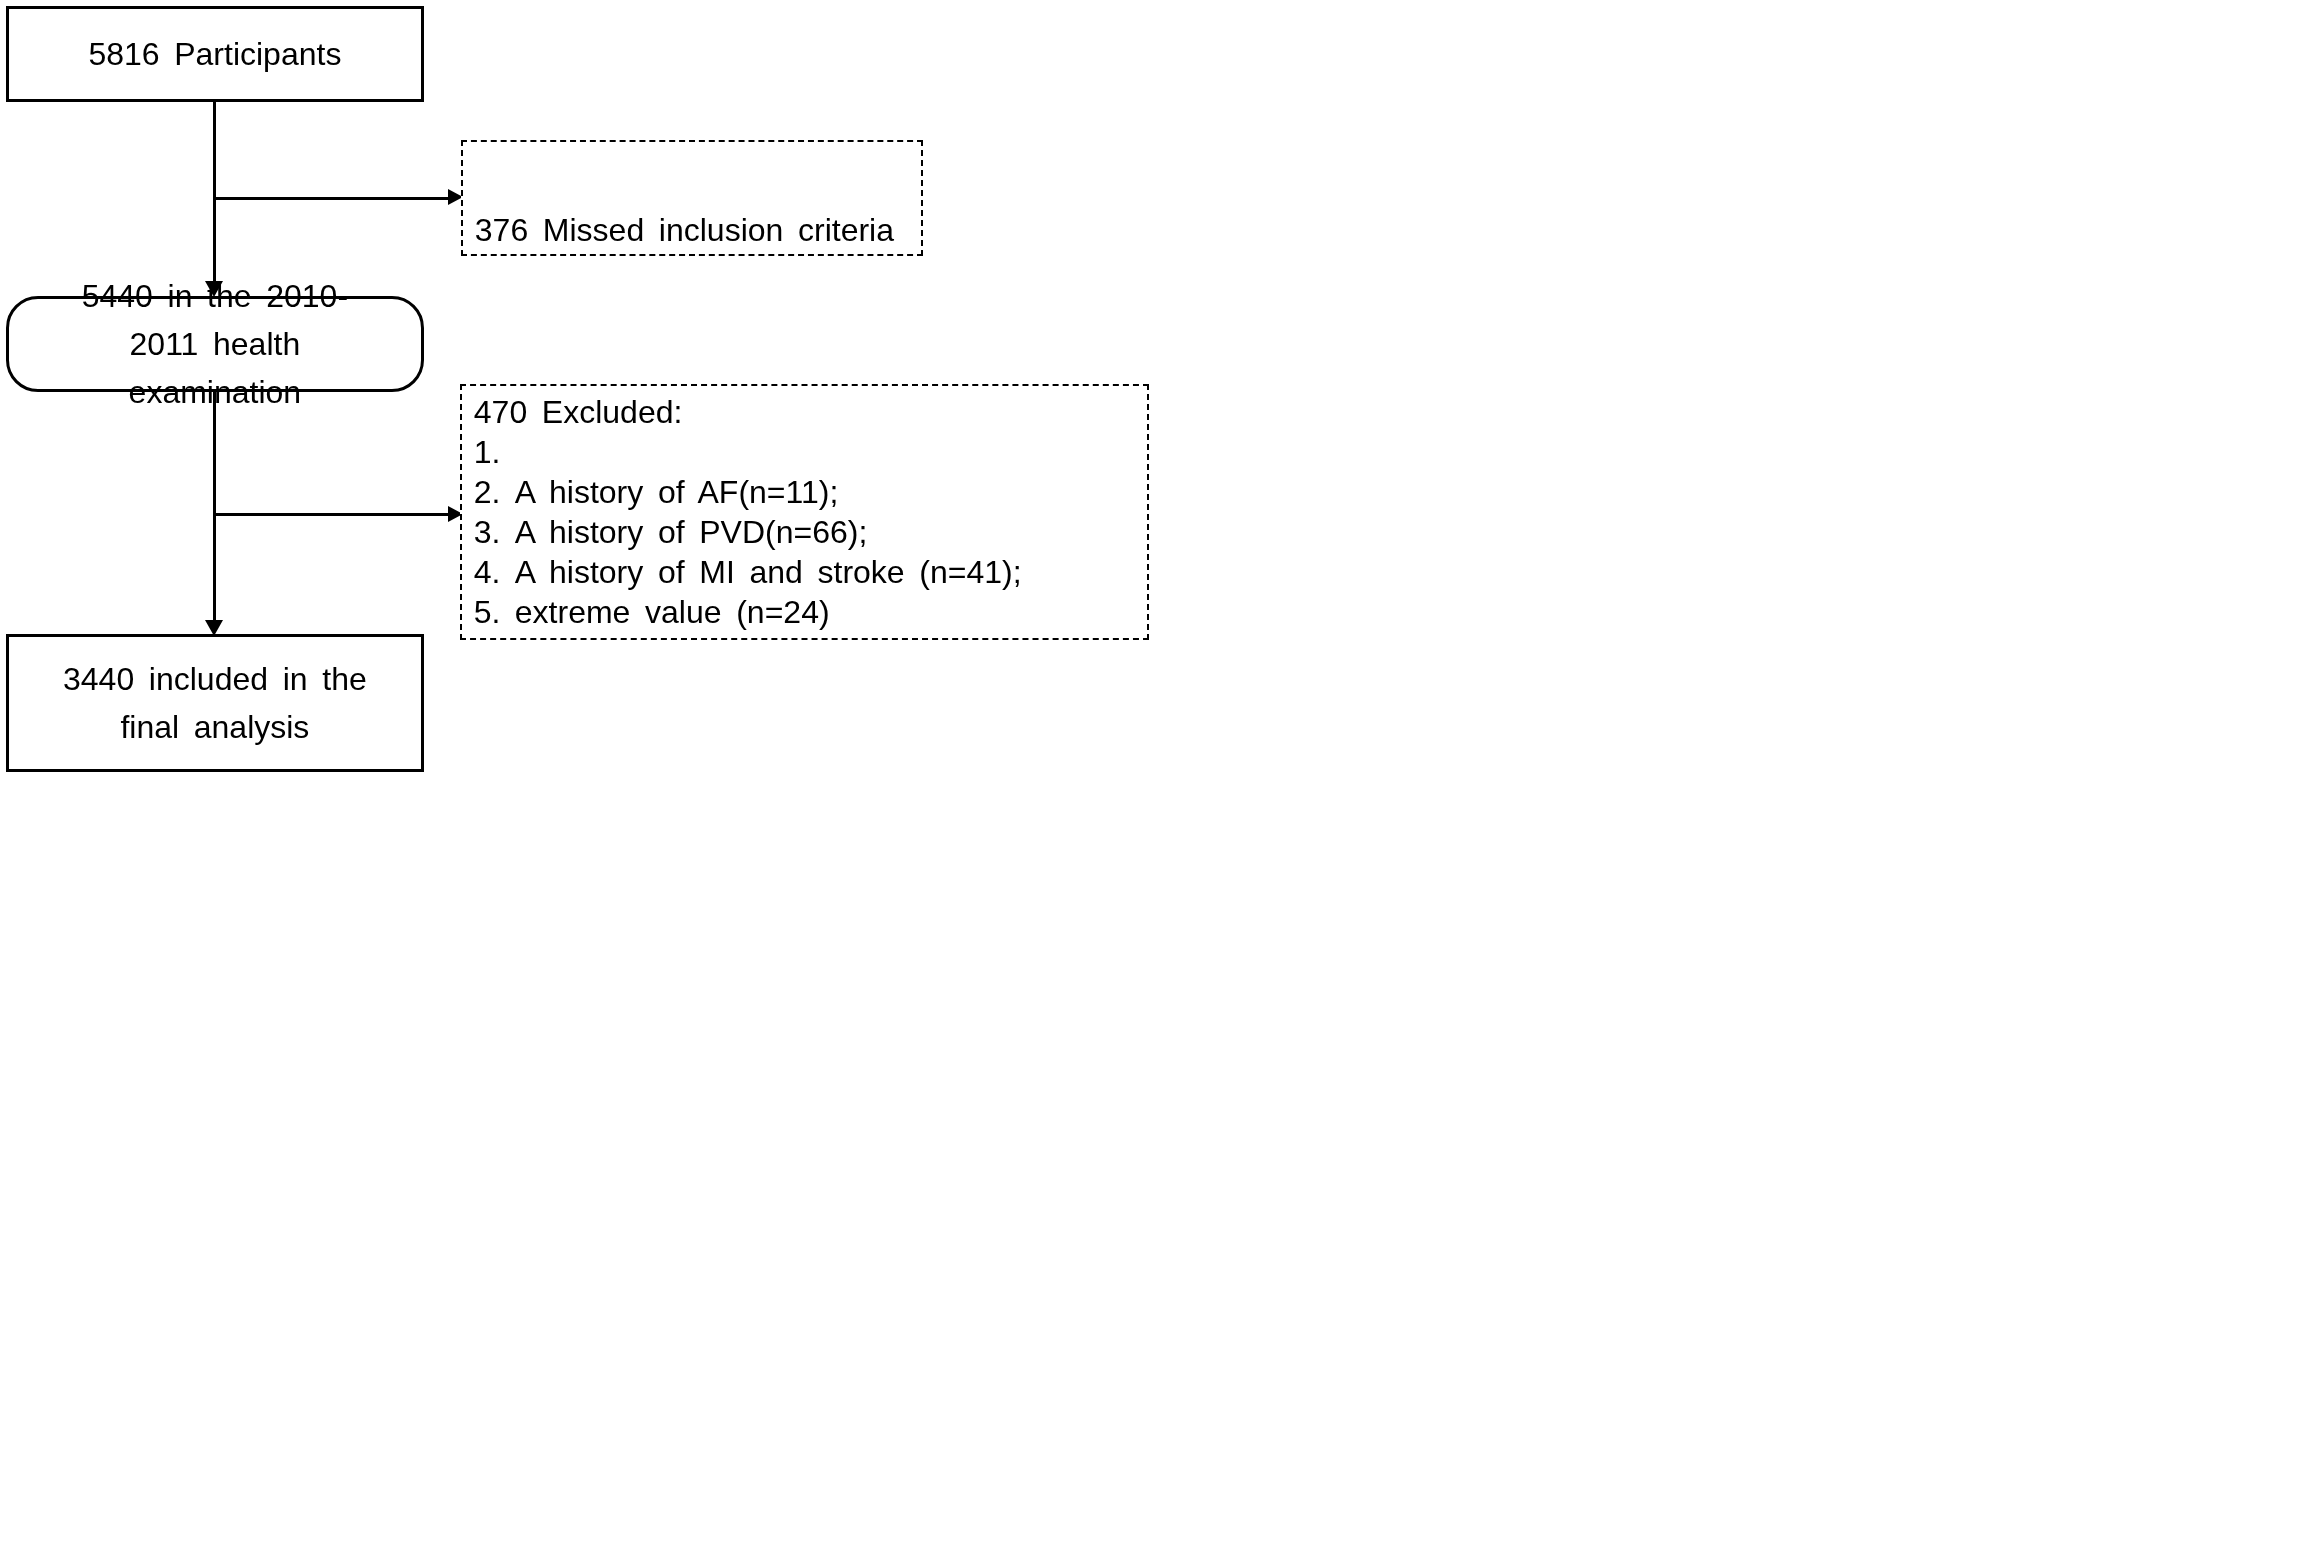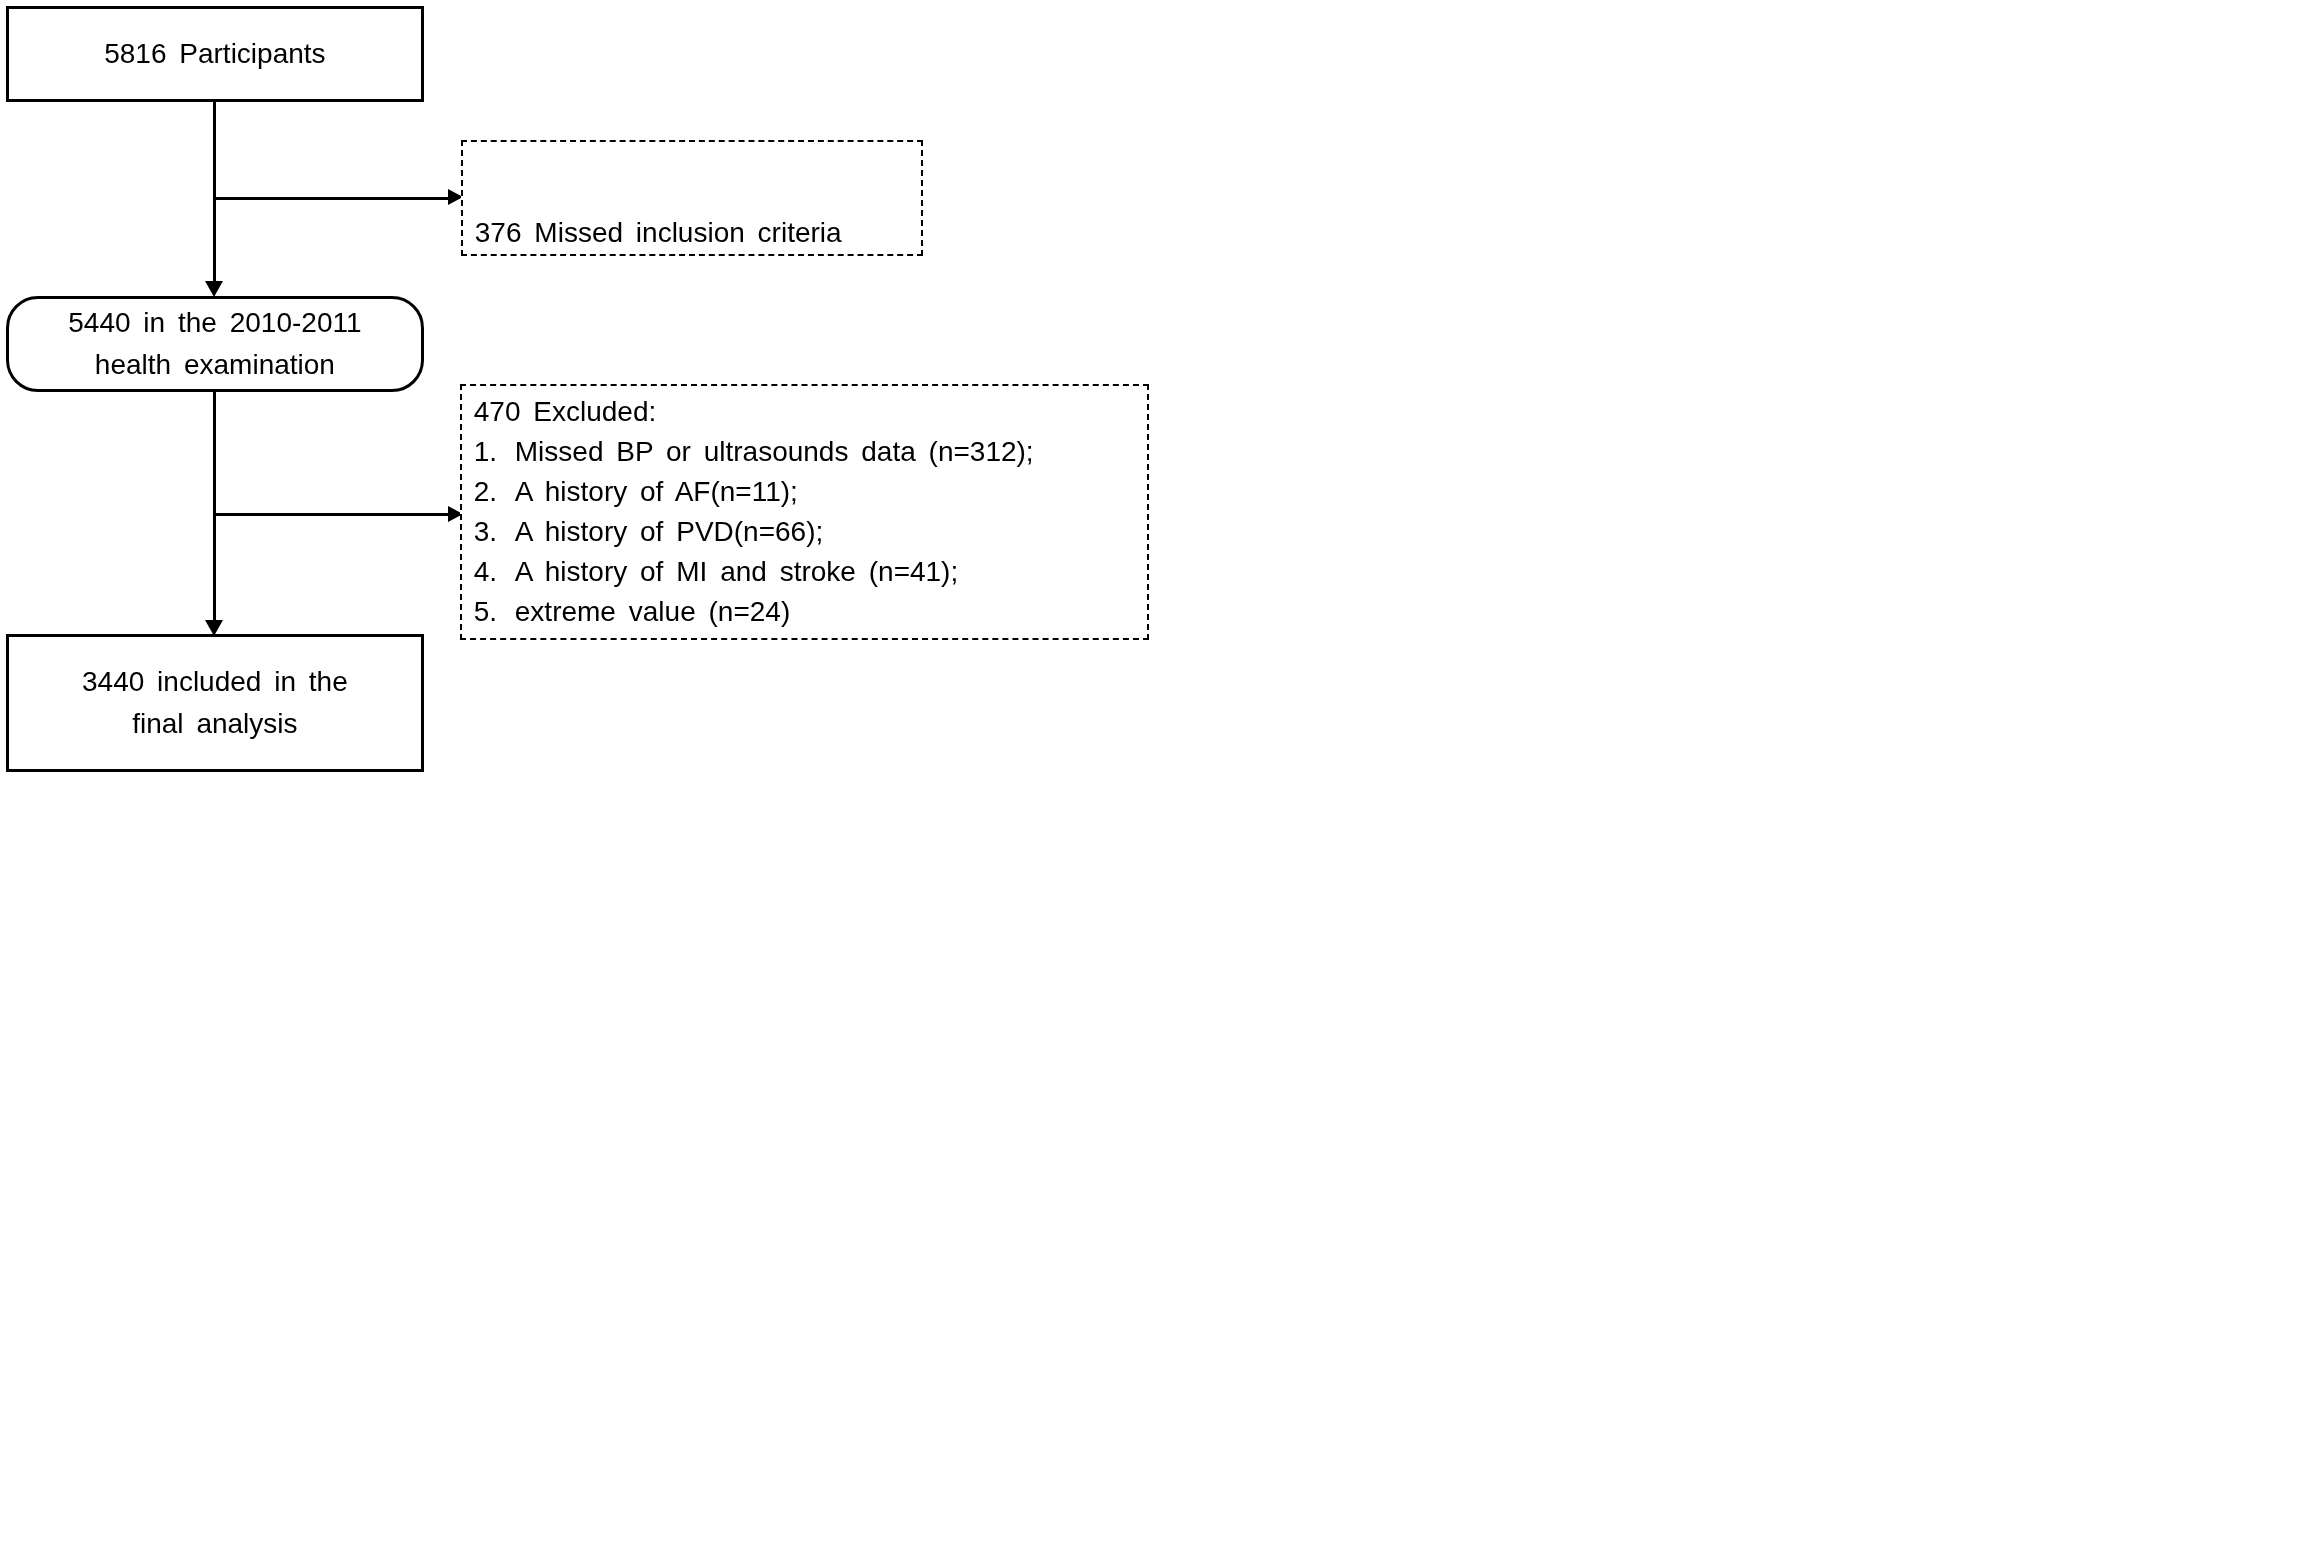--- a/index.html
+++ b/index.html
@@ -6,21 +6,21 @@
     margin: 0;
     padding: 0;
     background: #ffffff;
   }
   .canvas {
     position: relative;
     width: 1159px;
     height: 780px;
     background: #ffffff;
     font-family: "Liberation Sans", sans-serif;
-    font-size: 28px;
+    font-size: 32px;
     color: #000000;
     word-spacing: 0.18em;
     line-height: 1.5;
   }
   
   .sbox {
     position: absolute;
     border: 3.7px solid #000000;
     background: #ffffff;
     display: flex;
@@ -106,21 +106,20 @@
   <div class="vline" id="vline-2"></div>
   <div class="arrow-down" id="arrowhead-3"></div>
 
   <div class="hline" id="hline-2"></div>
   <div class="arrow-right" id="arrowhead-4"></div>
 
   <div class="dbox" id="box-excluded">
     <div class="extitle">470 Excluded:</div>
     <div class="exrow">
       <span class="num">1.</span>
-      <span class="itxt">Missed BP or ultrasounds data (n=312);</span>
     </div>
     <div class="exrow">
       <span class="num">2.</span>
       <span class="itxt">A history of AF(n=11);</span>
     </div>
     <div class="exrow">
       <span class="num">3.</span>
       <span class="itxt">A history of PVD(n=66);</span>
     </div>
     <div class="exrow">

